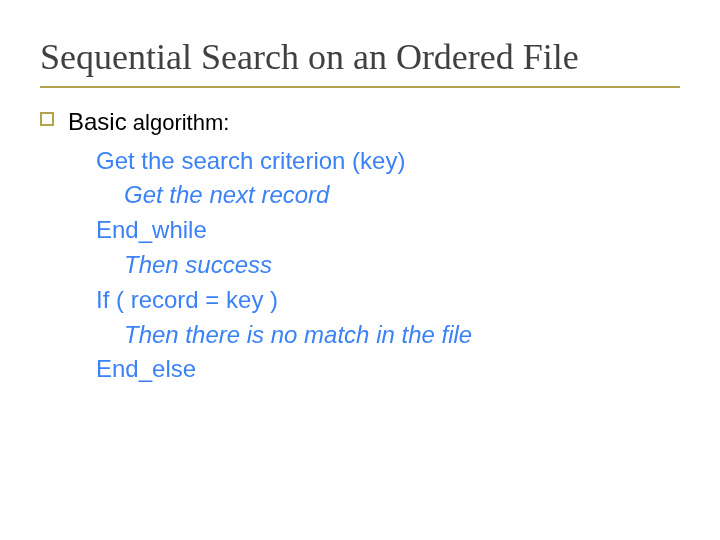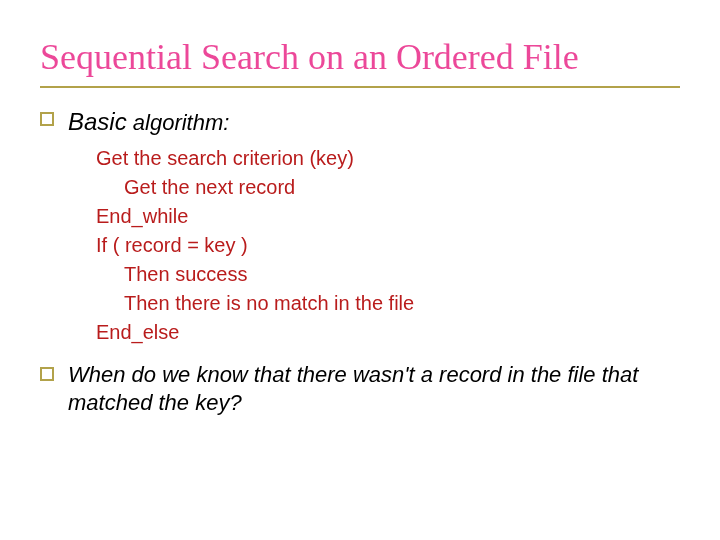--- a/index.html
+++ b/index.html
@@ -7,21 +7,21 @@
   .slide {
     width: 720px;
     height: 540px;
     padding: 36px 40px 30px 40px;
     position: relative;
   }
   .title {
     font-family: "Times New Roman", Times, serif;
     font-size: 36px;
     font-weight: 400;
-    color: #ec4899;
+    color: #404040;
     padding-bottom: 8px;
     border-bottom: 2px solid #b2a24a;
     margin-bottom: 18px;
   }
   .bullet-row {
     display: flex;
     align-items: flex-start;
     margin-bottom: 6px;
   }
   .bullet-icon {
@@ -29,57 +29,52 @@
     height: 14px;
     border: 2px solid #b2a24a;
     flex: 0 0 auto;
     margin-top: 6px;
     margin-right: 14px;
   }
   .bullet-text {
     font-size: 22px;
     color: #000;
     line-height: 1.3;
-    font-style: italic;
   }
   .bullet-basic-strong { font-size: 24px; }
   .algo-block {
     margin-left: 56px;
     margin-top: 6px;
     margin-bottom: 14px;
   }
   .algo-line {
-    font-size: 20px;
-    color: #b91c1c;
+    font-size: 24px;
+    color: #3b82f6;
     line-height: 1.45;
   }
-  .indent { padding-left: 28px; }
+  .indent { padding-left: 28px; font-style: italic; }
 </style>
 </head>
 <body>
 
 <div class="slide">
 
   <div class="title">Sequential Search on an Ordered File</div>
 
   <div class="bullet-row">
     <div class="bullet-icon"></div>
     <div class="bullet-text">
       <span class="bullet-basic-strong">Basic</span><span> algorithm:</span>
     </div>
   </div>
 
   <div class="algo-block">
     <div class="algo-line">Get the search criterion (key)</div>
     <div class="algo-line indent">Get the next record</div>
     <div class="algo-line">End_while</div>
+    <div class="algo-line indent">Then success</div>
     <div class="algo-line">If ( record = key )</div>
-    <div class="algo-line indent">Then success</div>
     <div class="algo-line indent">Then there is no match in the file</div>
     <div class="algo-line">End_else</div>
   </div>
 
-  <div class="bullet-row">
-    <div class="bullet-icon"></div>
-    <div class="bullet-text">When do we know that there wasn't a record in the file that matched the key?</div>
-  </div>
 
 </div>
 
 </body></html>

